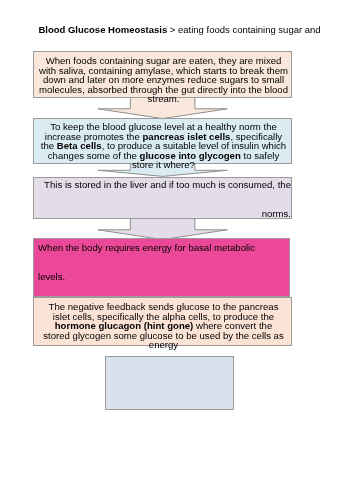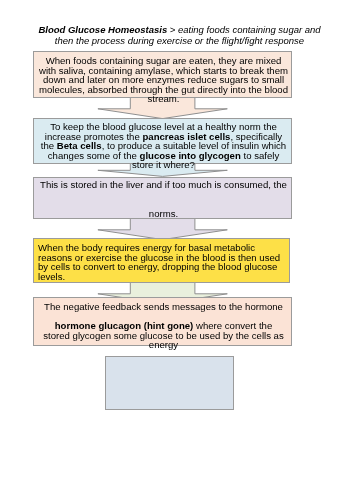--- a/index.html
+++ b/index.html
@@ -1,30 +1,30 @@
 <!DOCTYPE html>
 <html><head>
 <meta charset="utf-8">
 <style>
   html,body{margin:0;padding:0;background:#ffffff;}
   body{width:353px;height:500px;font-family:"Liberation Sans",sans-serif;-webkit-font-smoothing:antialiased;}
   .page{position:relative;width:353px;height:500px;overflow:hidden;background:#ffffff;}
-  .title{position:absolute;left:34px;top:24px;width:291px;text-align:center;font-size:9.5px;line-height:11.4px;color:#000;font-style:italic;}
+  .title{position:absolute;left:34px;top:24px;width:291px;text-align:center;font-size:9.5px;line-height:11.4px;color:#000;}
   .title .b{font-weight:bold;}
   .shape{position:absolute;box-sizing:border-box;border:1px solid #9b9b9b;font-size:9.6px;line-height:9.55px;color:#000;text-align:center;white-space:nowrap;padding-left:2px;}
   .arrow{position:absolute;}
   .url{position:absolute;text-align:center;font-weight:bold;font-size:9.8px;color:#000;margin-top:32px;}
 </style>
 </head>
 <body>
 
 <div class="page">
 
   <div class="title">
-    <span class="b">Blood Glucose Homeostasis</span><span> &gt; eating foods containing sugar and</span><br><span>then the process during exercise or the flight/fight response</span>
+    <span class="b">Blood Glucose Homeostasis</span><span> &gt; eating foods containing sugar and</span><br>
   </div>
 
   <svg class="arrow" style="left:97px;top:97px;" width="134" height="30" viewBox="0 0 134 30">
     <path d="M 33.3 -1 L 33.3 11.8 L 0.9 11.8 L 65.6 21.6 L 130.3 11.8 L 97.9 11.8 L 97.9 -1" fill="#FAE7DB" stroke="#8f8f8f" stroke-width="1"></path>
   </svg>
 
   <svg class="arrow" style="left:97px;top:163px;" width="134" height="22" viewBox="0 0 134 22">
     <path d="M 33.3 -1 L 33.3 7.3 L 0.9 7.3 L 65.6 13.4 L 130.3 7.3 L 97.9 7.3 L 97.9 -1" fill="#DAEBF1" stroke="#8f8f8f" stroke-width="1"></path>
   </svg>
 
@@ -47,37 +47,37 @@
   <div class="shape b2" style="left:33px;top:118px;width:259px;height:46px;background:#DAEBF1;padding-top:3px;">
     <span>To keep the blood glucose level at a healthy norm the</span><br>
     <span>increase promotes the </span><b>pancreas islet cells</b><span>, specifically</span><br>
     <span>the </span><b>Beta cells</b><span>, to produce a suitable level of insulin which</span><br>
     <span>changes some of the </span><b>glucose into glycogen</b><span> to safely</span><br>
     <span>store it where?</span>
   </div>
 
   <div class="url" style="left:44px;top:170px;width:236px;line-height:9.8px;"><span>https://www.tes.com/member/HSCresources</span></div>
 
-  <div class="shape b3" style="left:33px;top:177px;width:259px;height:42px;background:#E3DDE9;padding-top:2px;">
+  <div class="shape b3" style="left:33px;top:177px;width:259px;height:42px;background:#E3DDE9;padding-top:2px;text-align:right;">
     <span>This is stored in the liver and if too much is consumed, the</span><br>
     <br>
     <br>
     <span>norms.</span>
   </div>
 
-  <div class="shape b4" style="left:33px;top:238px;width:257px;height:45px;background:#fde047;padding-top:4px;text-align:left;padding-left:4px;">
+  <div class="shape b4" style="left:33px;top:238px;width:257px;height:59px;background:#ec4899;padding-top:4px;text-align:left;padding-left:4px;">
     <span>When the body requires energy for basal metabolic</span><br>
-    <span>reasons or exercise the glucose in the blood is then used</span><br>
-    <span>by cells to convert to energy, dropping the blood glucose</span><br>
+    <br>
+    <br>
     <span>levels.</span>
   </div>
 
   <div class="shape b5" style="left:33px;top:297px;width:259px;height:49px;background:#FBE3D6;padding-top:4px;">
-    <span>The negative feedback sends messages to the hormone</span><br>
-    <br>
+    <span>The negative feedback sends glucose to the pancreas</span><br>
+    <span>islet cells, specifically the alpha cells, to produce the</span><br>
     <b>hormone glucagon (hint gone)</b><span> where convert the</span><br>
     <span>stored glycogen some glucose to be used by the cells as</span><br>
     <span>energy</span>
   </div>
 
   <div class="shape b6" style="left:105px;top:356px;width:129px;height:54px;background:#D9E2EC;"></div>
 
 </div>
 
 </body></html>

